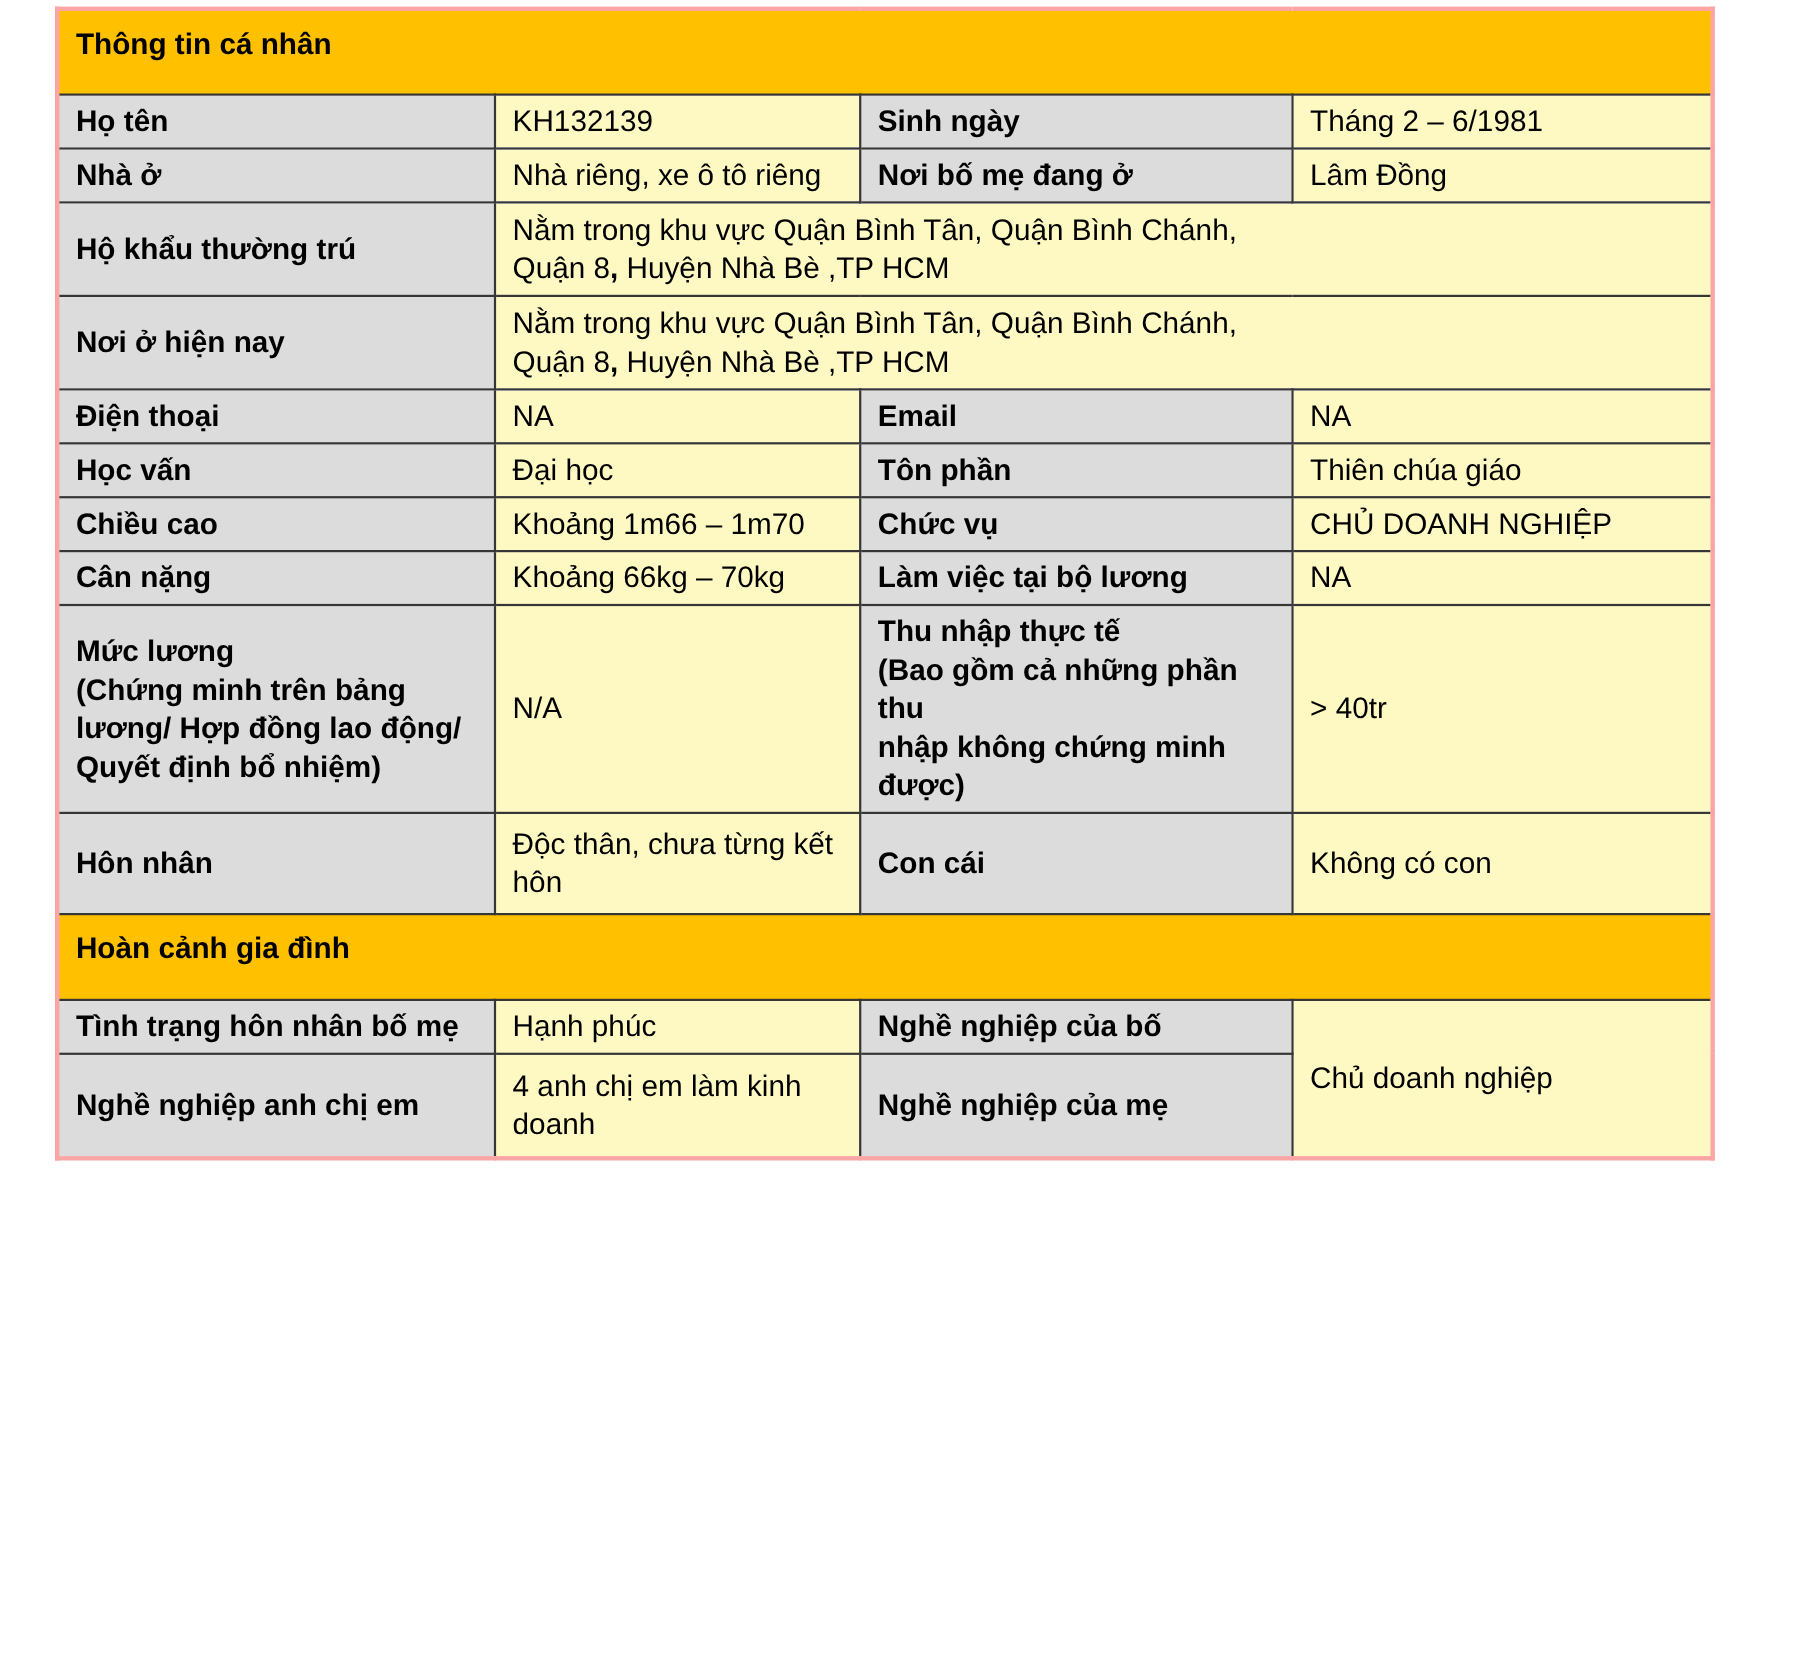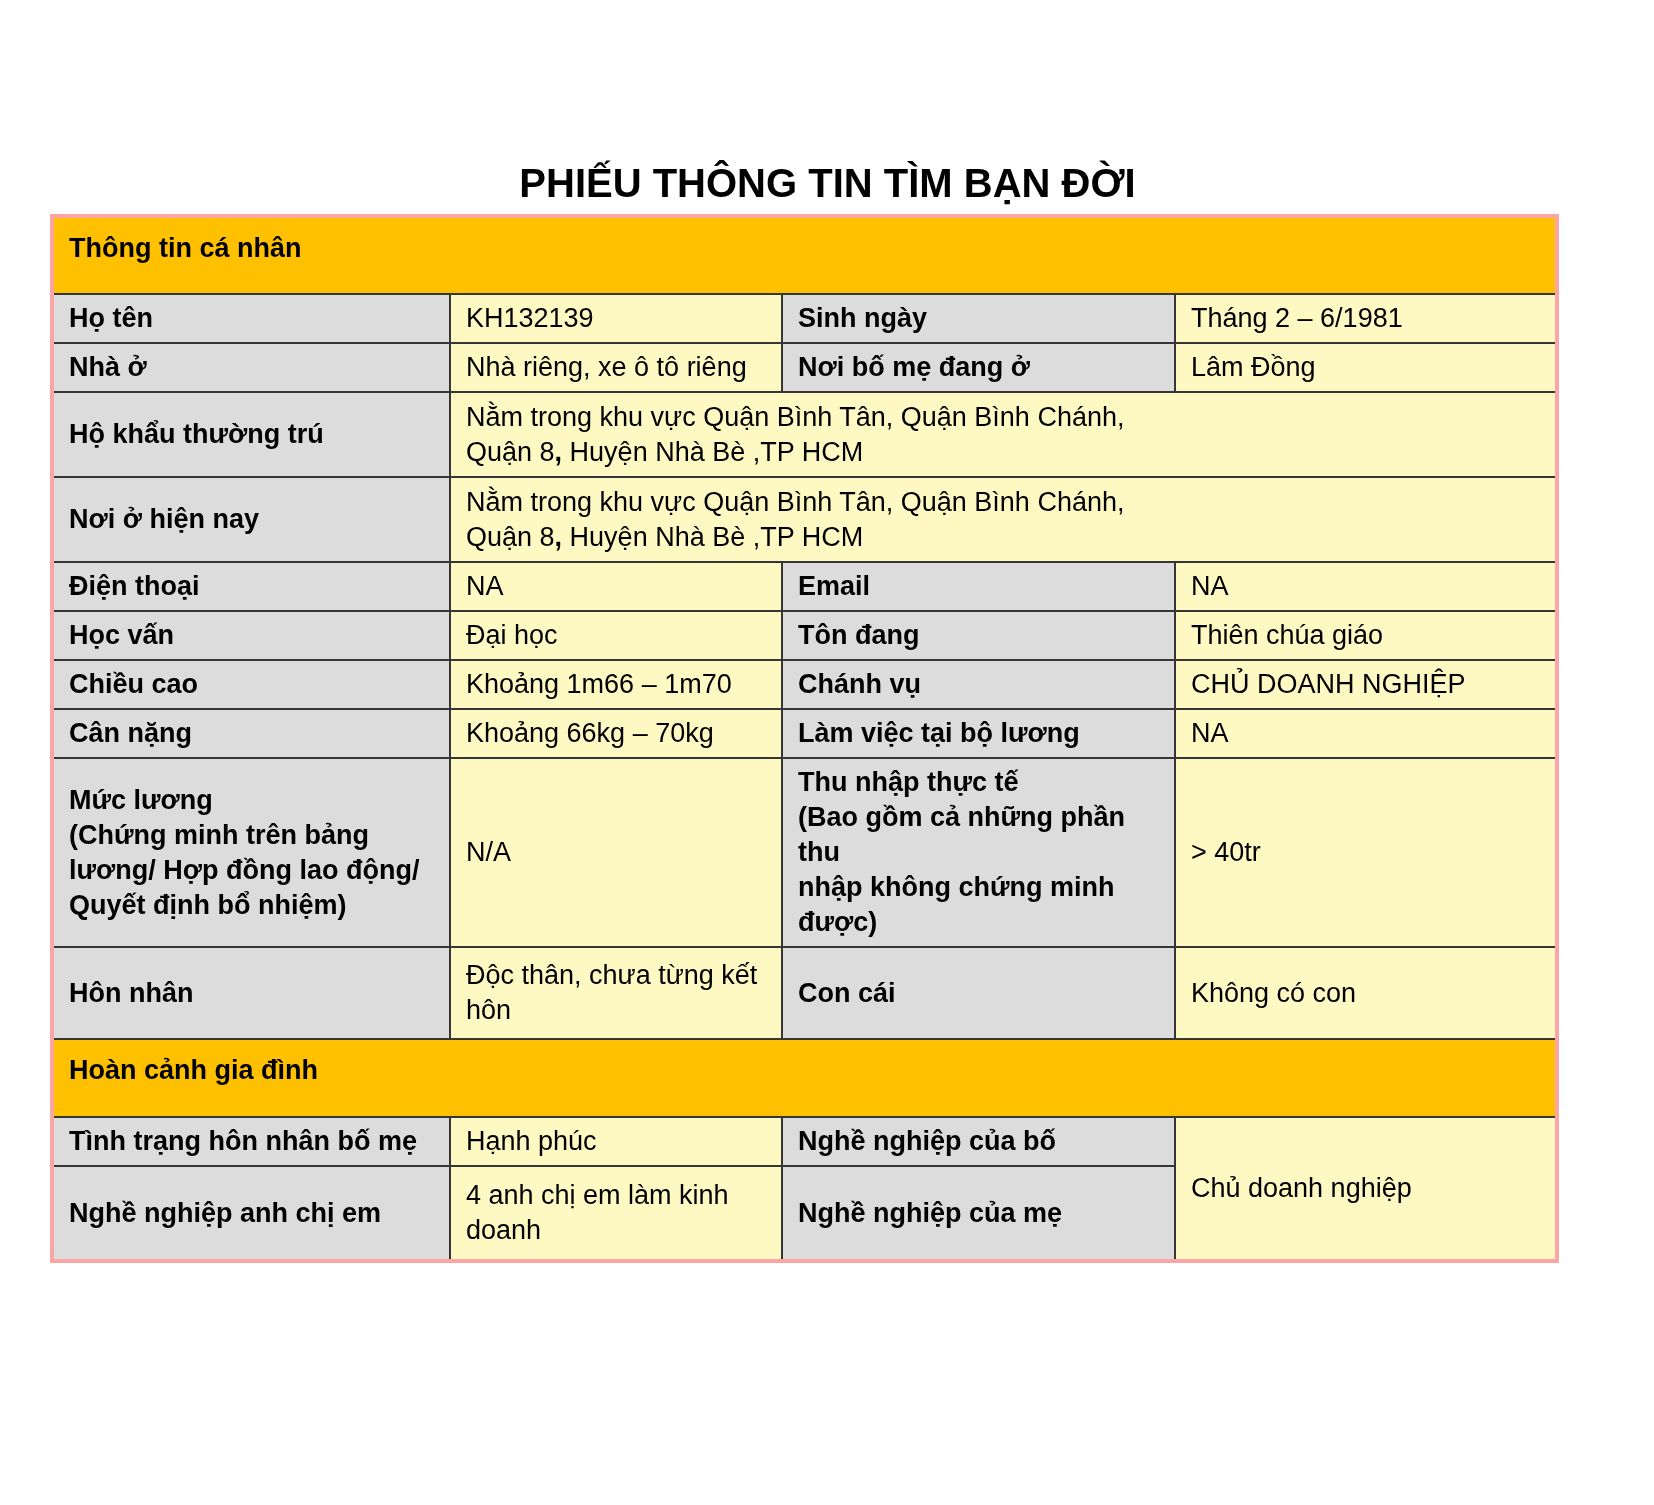--- a/index.html
+++ b/index.html
@@ -48,21 +48,20 @@
   tr.h85>td{height:85px;}
   tr.h92>td{height:92px;}
   tr.h95>td{height:95px;}
   tr.h165>td{height:132px;}
 </style>
 </head>
 <body>
 
 <div class="page">
 
-  <div class="doc-title">PHIẾU THÔNG TIN TÌM BẠN ĐỜI</div>
 
   <table class="form">
     <colgroup>
       <col style="width:398px">
       <col style="width:332px">
       <col style="width:393px">
       <col style="width:382px">
     </colgroup>
 
     <tbody>
@@ -103,28 +102,28 @@
     <tr class="h60">
       <td class="label">Điện thoại</td>
       <td class="value">NA</td>
       <td class="label">Email</td>
       <td class="value">NA</td>
     </tr>
 
     <tr class="h60">
       <td class="label">Học vấn</td>
       <td class="value">Đại học</td>
-      <td class="label">Tôn đang</td>
+      <td class="label">Tôn phần</td>
       <td class="value">Thiên chúa giáo</td>
     </tr>
 
     <tr class="h60">
       <td class="label">Chiều cao</td>
       <td class="value">Khoảng 1m66 – 1m70</td>
-      <td class="label">Chánh vụ</td>
+      <td class="label">Chức vụ</td>
       <td class="value">CHỦ DOANH NGHIỆP</td>
     </tr>
 
     <tr class="h60">
       <td class="label">Cân nặng</td>
       <td class="value">Khoảng 66kg – 70kg</td>
       <td class="label">Làm việc tại bộ lương</td>
       <td class="value">NA</td>
     </tr>
 

